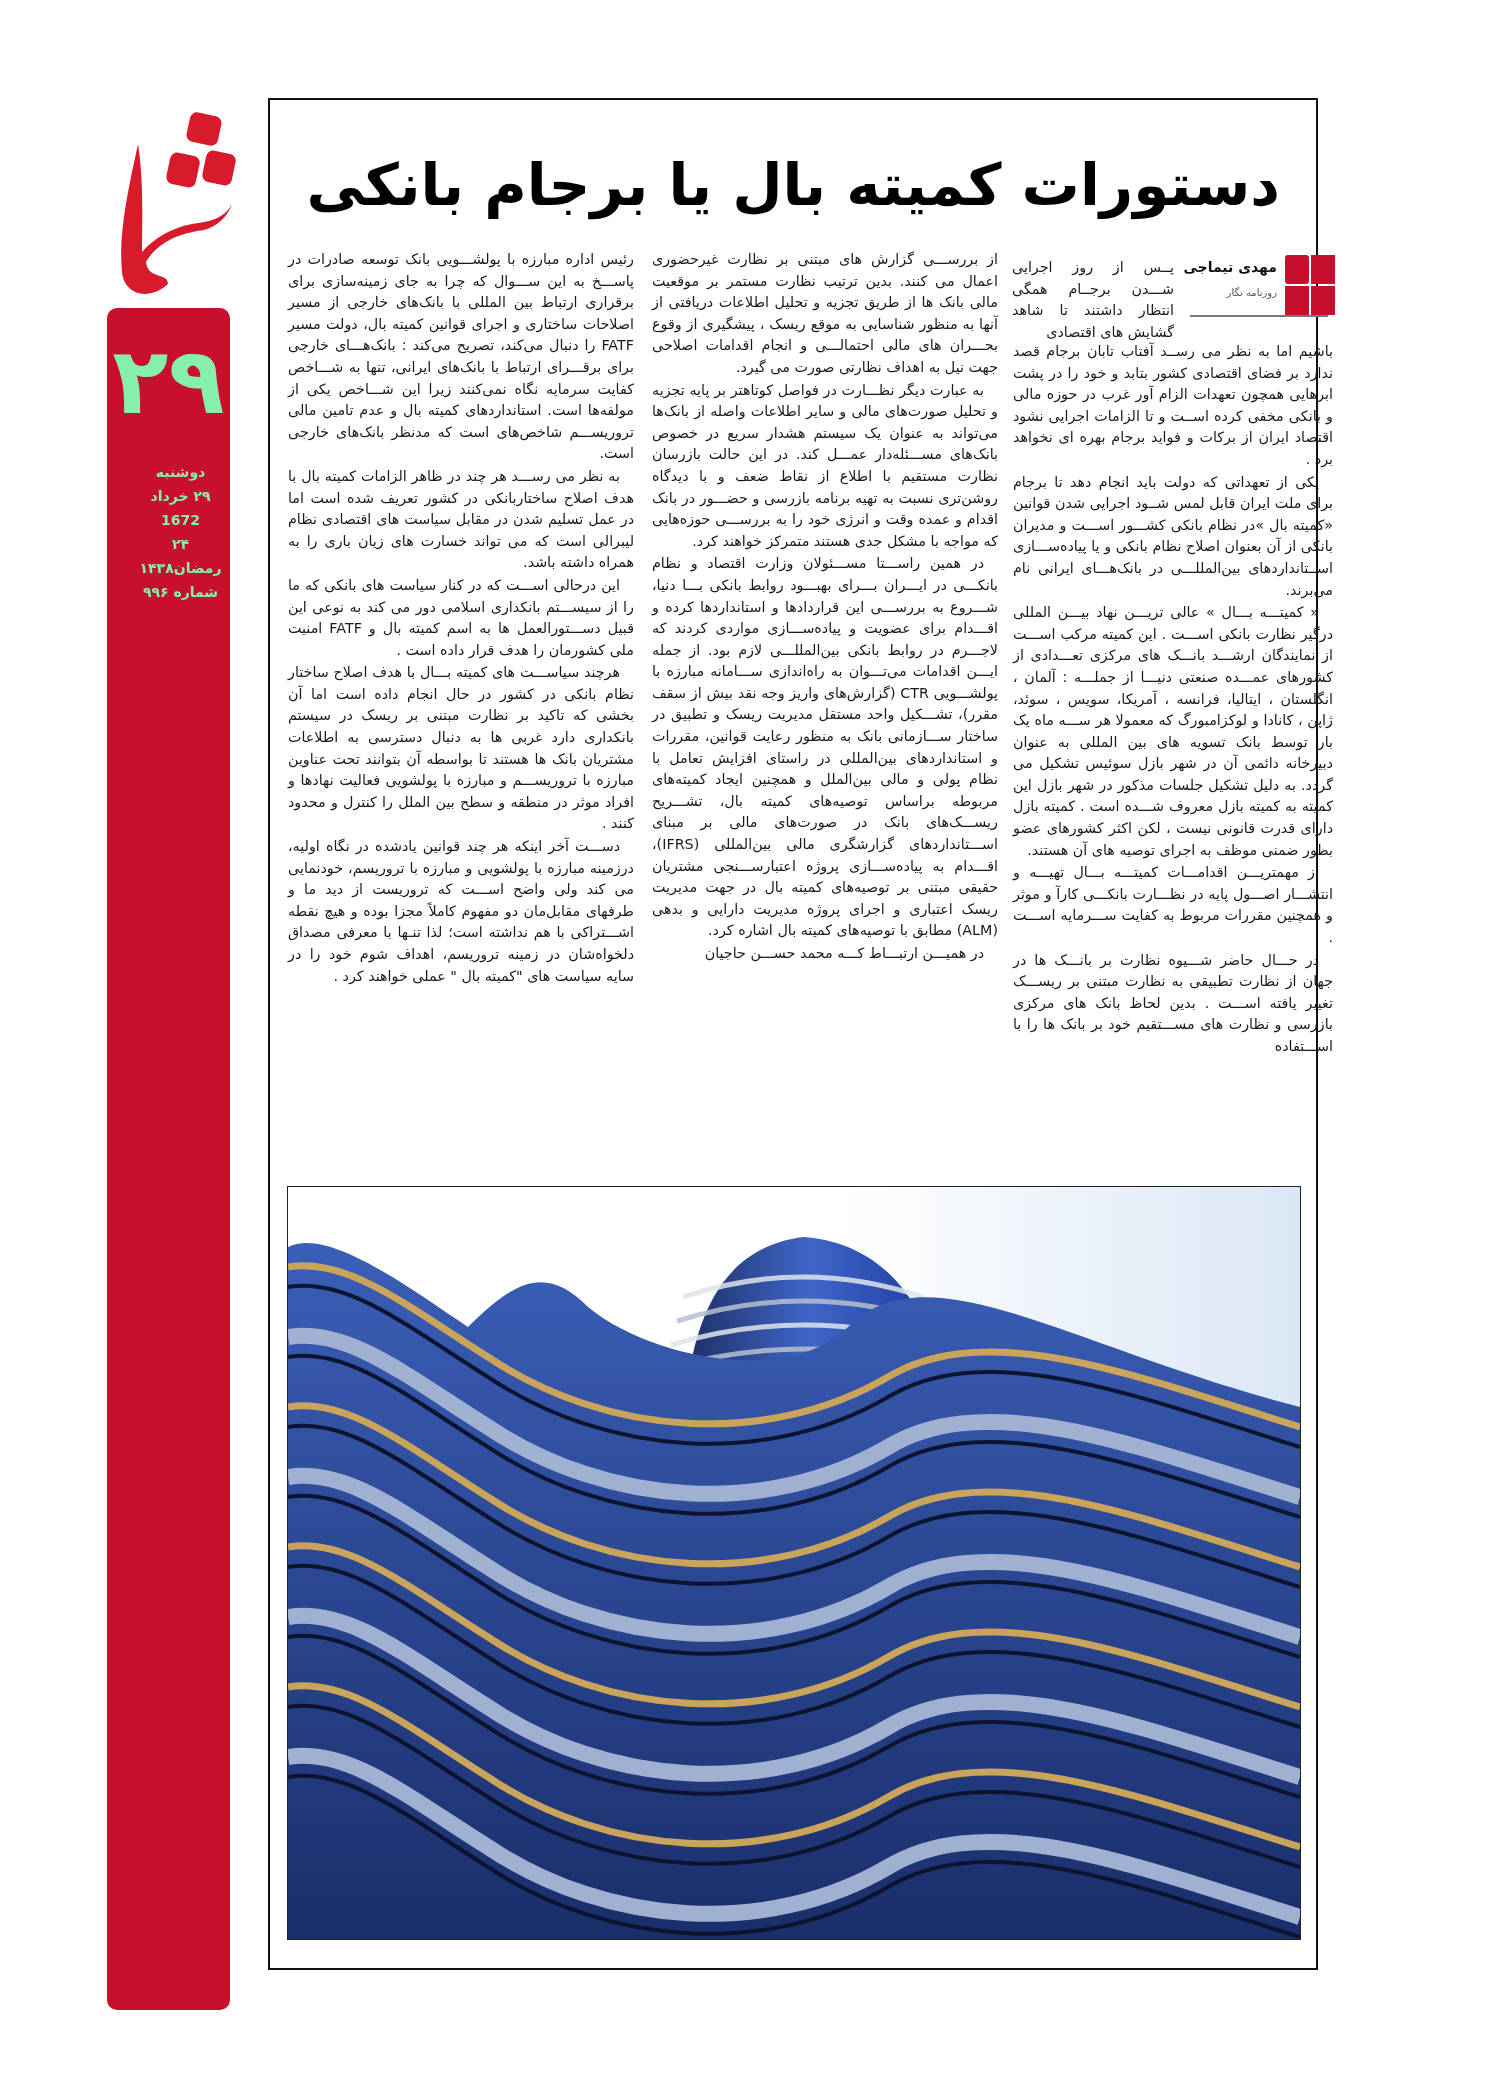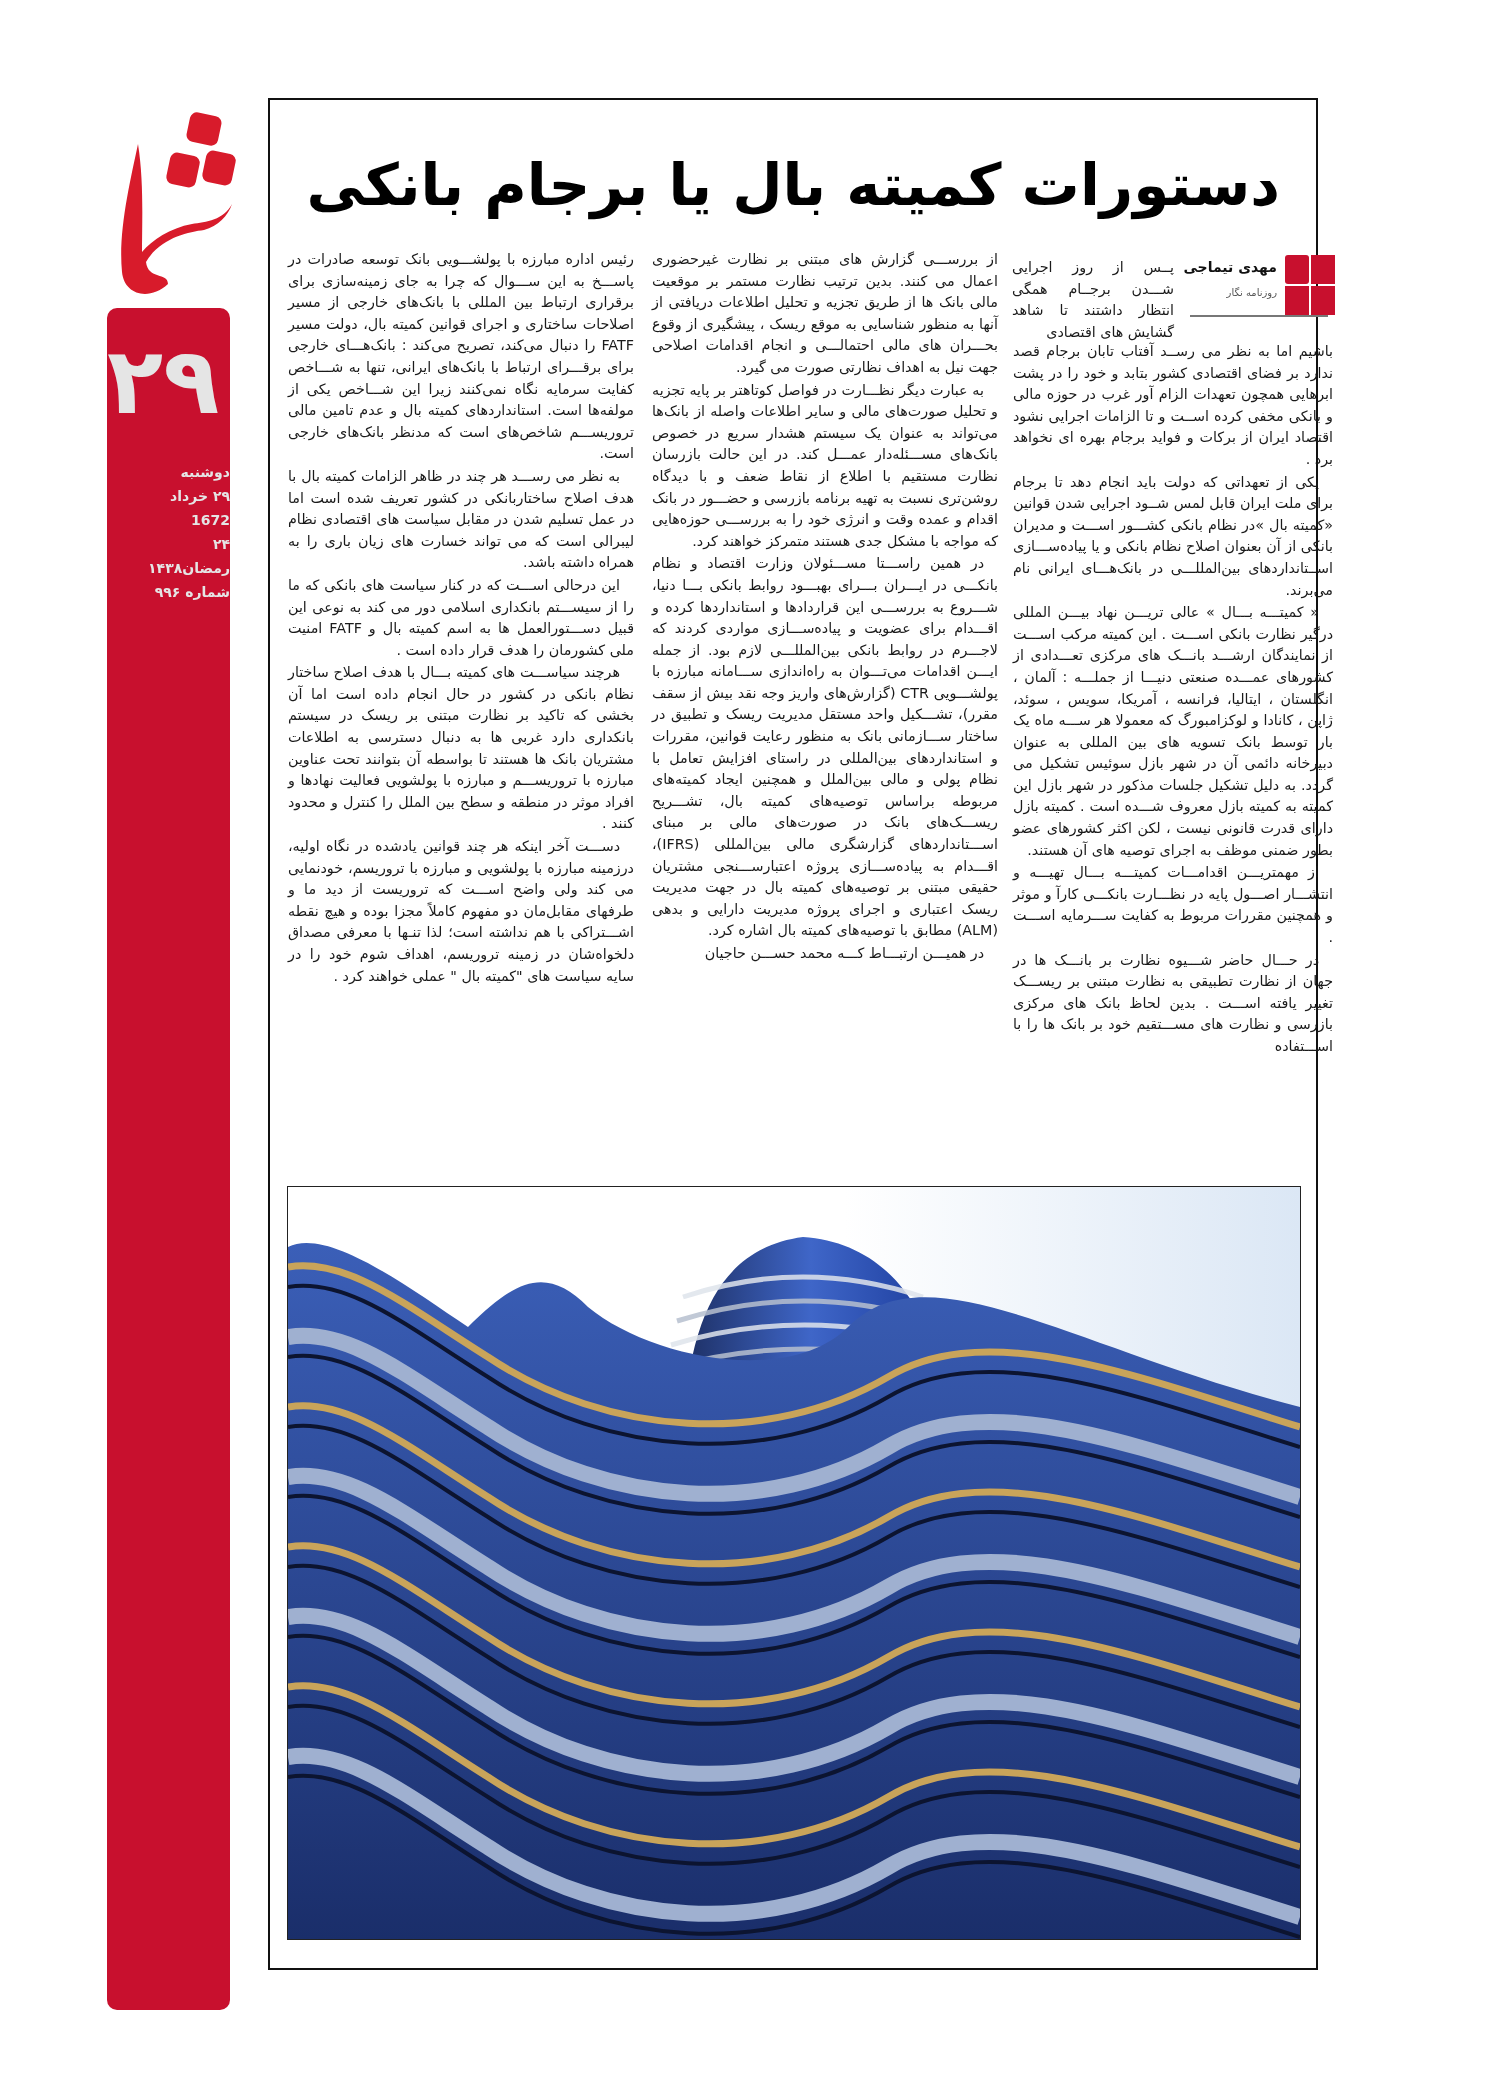--- a/index.html
+++ b/index.html
@@ -2,21 +2,21 @@
 <html><head>
   <meta charset="utf-8">
   <style>
     html, body { margin: 0; padding: 0; background: #ffffff; }
     body { width: 1500px; height: 2081px; position: relative; overflow: hidden;
            font-family: "DejaVu Sans", sans-serif; color: #1a1a1a; }
 
     
     .logo { position: absolute; left: 108px; top: 112px; width: 130px; height: 190px; }
     .date-box { position: absolute; left: 107px; top: 308px; width: 123px; height: 1702px;
-                background: #c8102e; border-radius: 10px; color: #e5e5e5; }
+                background: #c8102e; border-radius: 10px; color: #86efac; text-align: center; }
     .page-num { margin-top: 28px; font-family: "DejaVu Sans", sans-serif; font-weight: bold;
                 font-size: 92px; line-height: 92px; letter-spacing: 2px; }
     .date-lines { margin-top: 32px; direction: rtl; font-weight: bold; font-size: 14px; line-height: 24px; padding-left: 24px; }
 
     
     .frame { position: absolute; left: 268px; top: 98px; width: 1046px; height: 1868px;
              border: 2px solid #111; }
 
     .title { position: absolute; left: 300px; top: 140px; width: 980px; text-align: right;
              direction: rtl; font-family: "DejaVu Sans", sans-serif; font-weight: bold;

